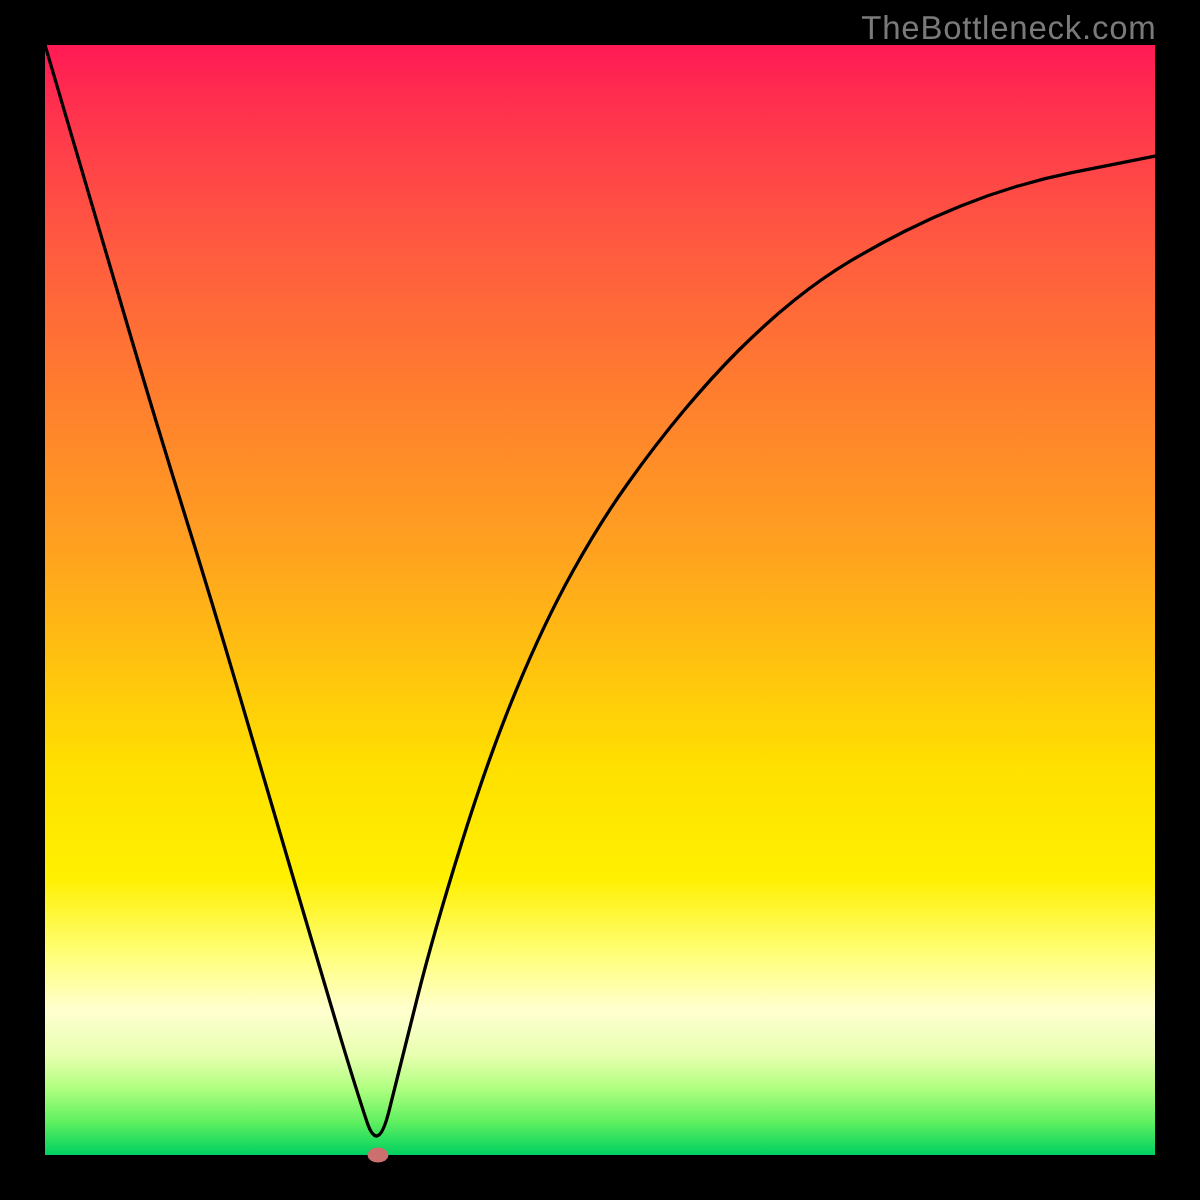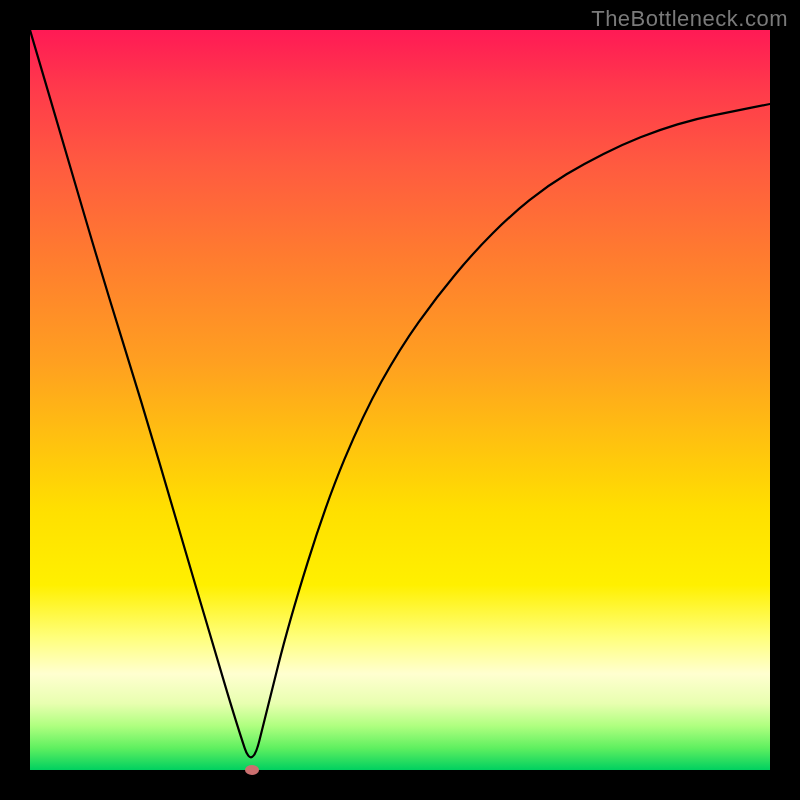--- a/index.html
+++ b/index.html
@@ -46,21 +46,21 @@
     position: absolute;
     left: 0;
     top: 0;
     width: 740px;
     height: 740px;
     pointer-events: none;
   }
   .signature {
     position: absolute;
     top: 6px;
-    right: 12px;
+    right: 29px;
     color: #7a7a7a;
     font-size: 22px;
     letter-spacing: 0.5px;
     font-weight: 500;
   }
   .marker {
     position: absolute;
     width: 14px;
     height: 10px;
     border-radius: 50%;

